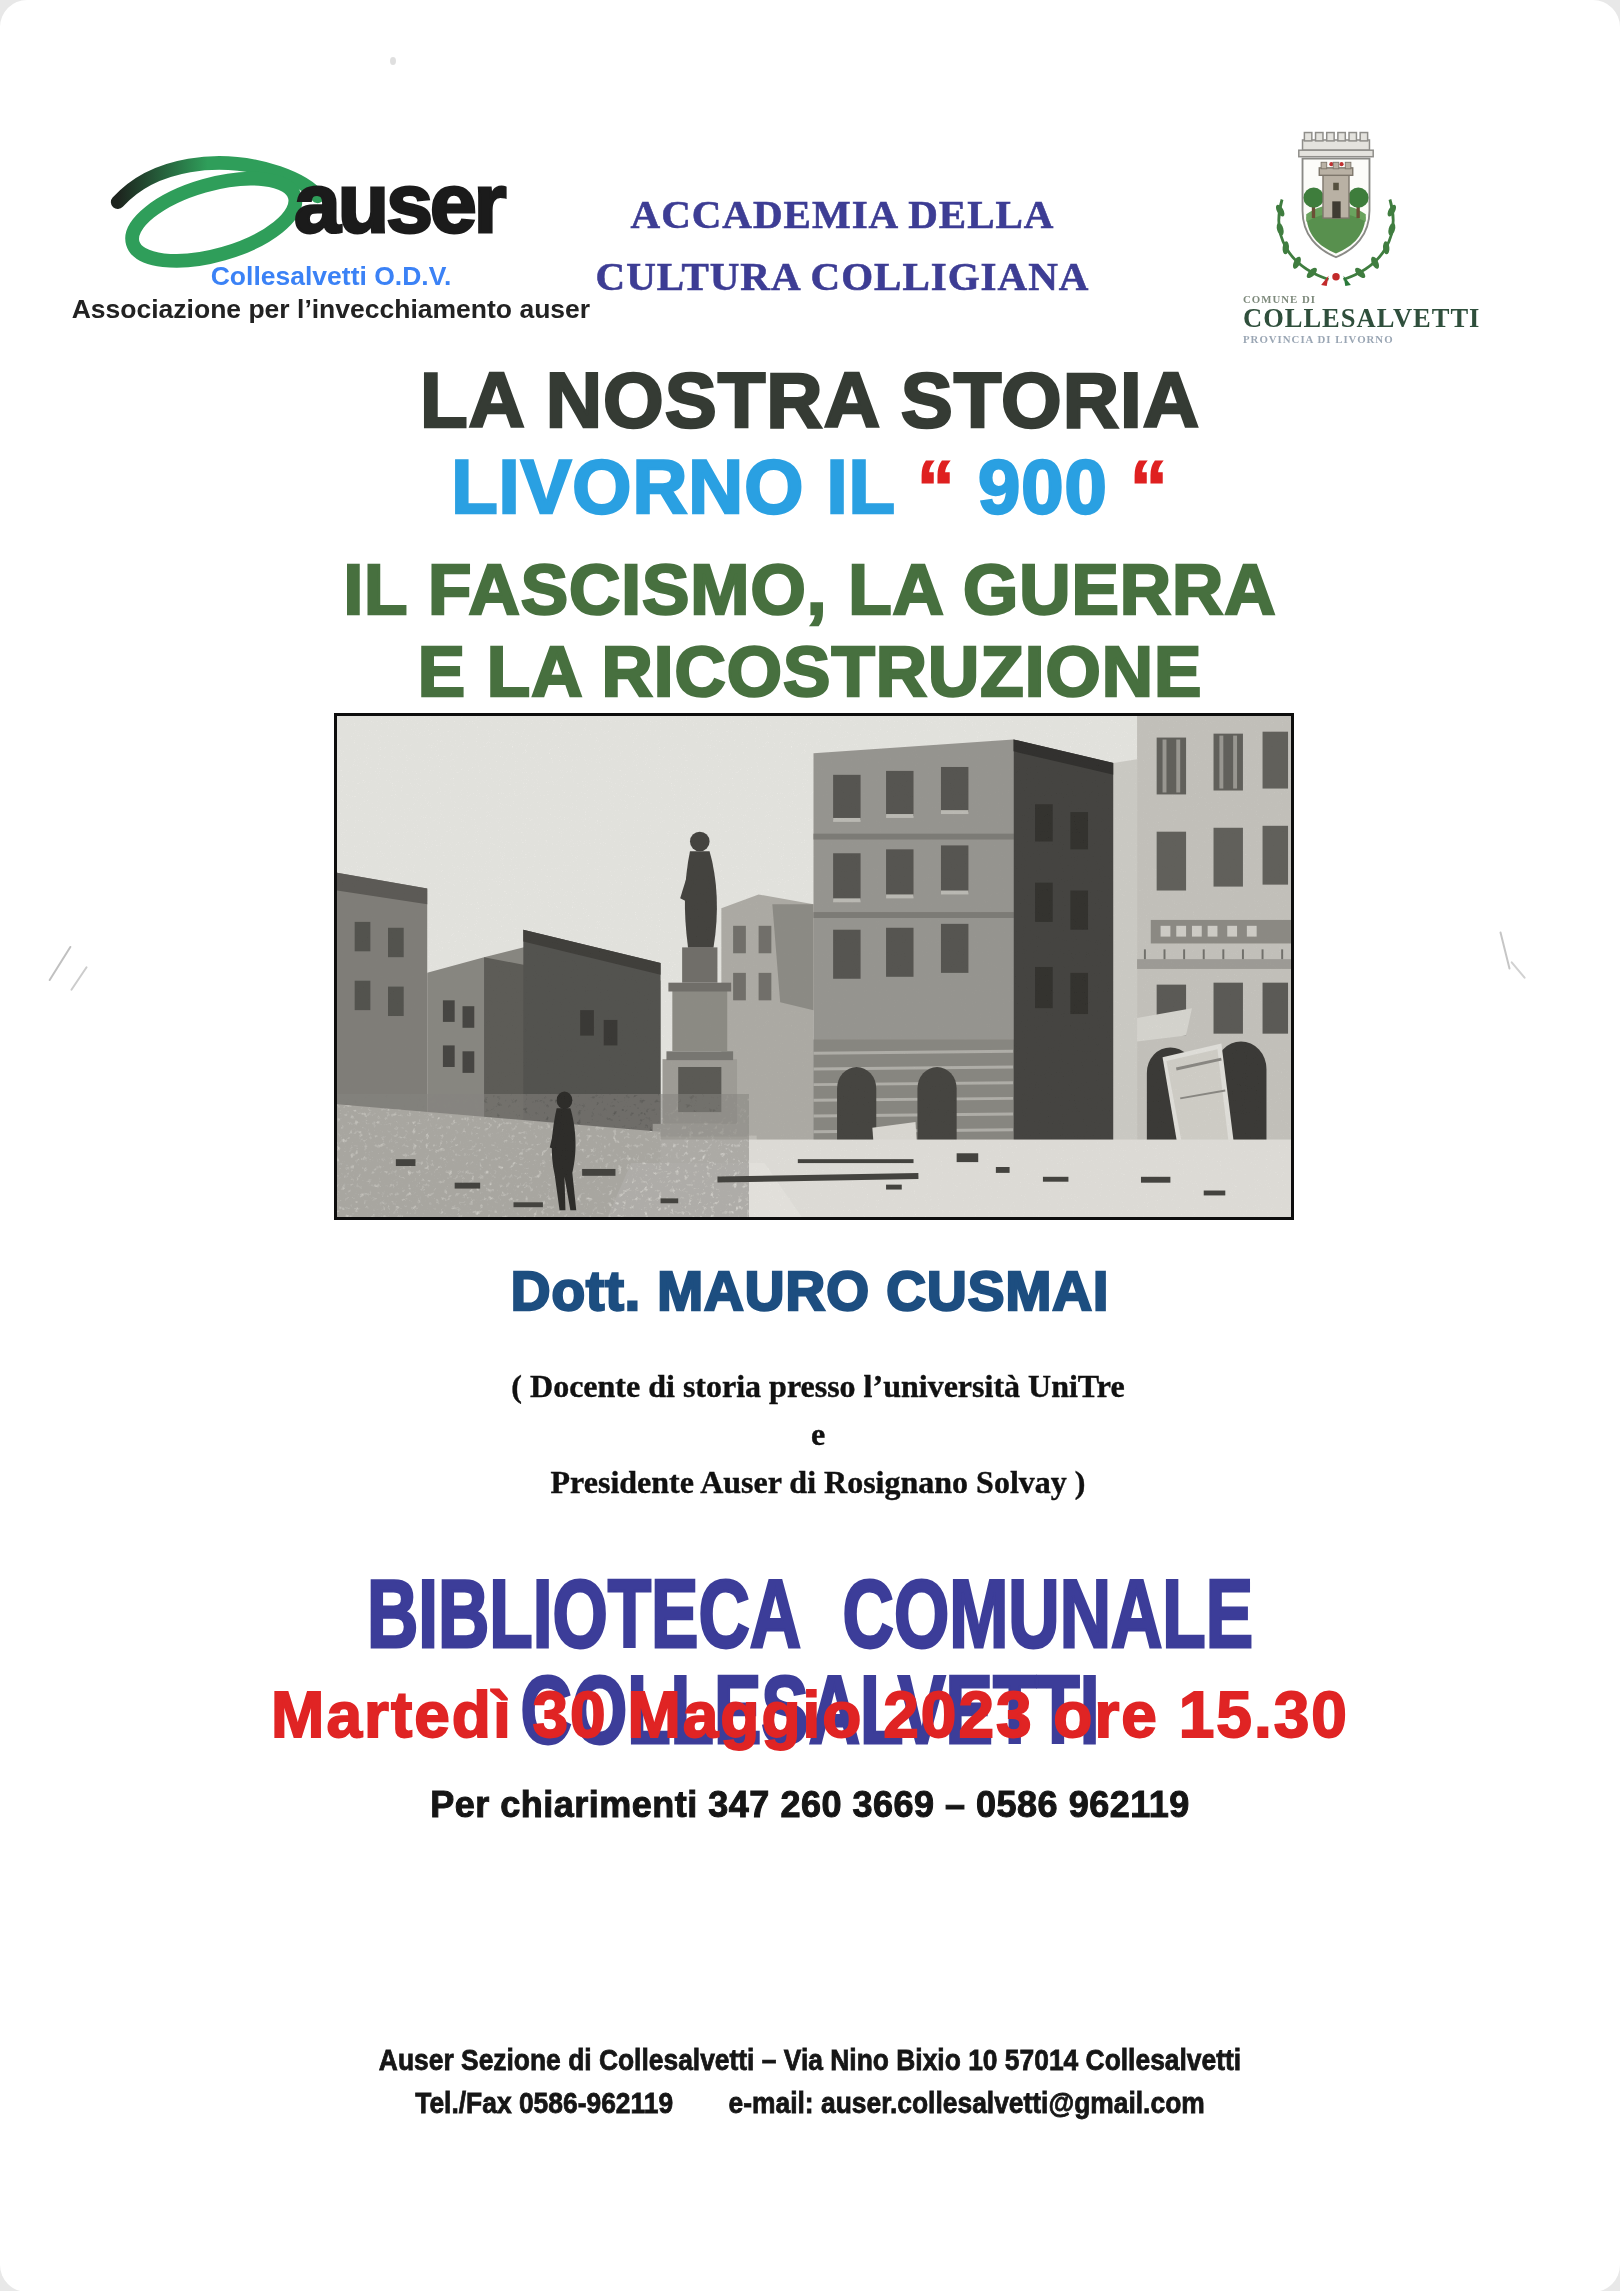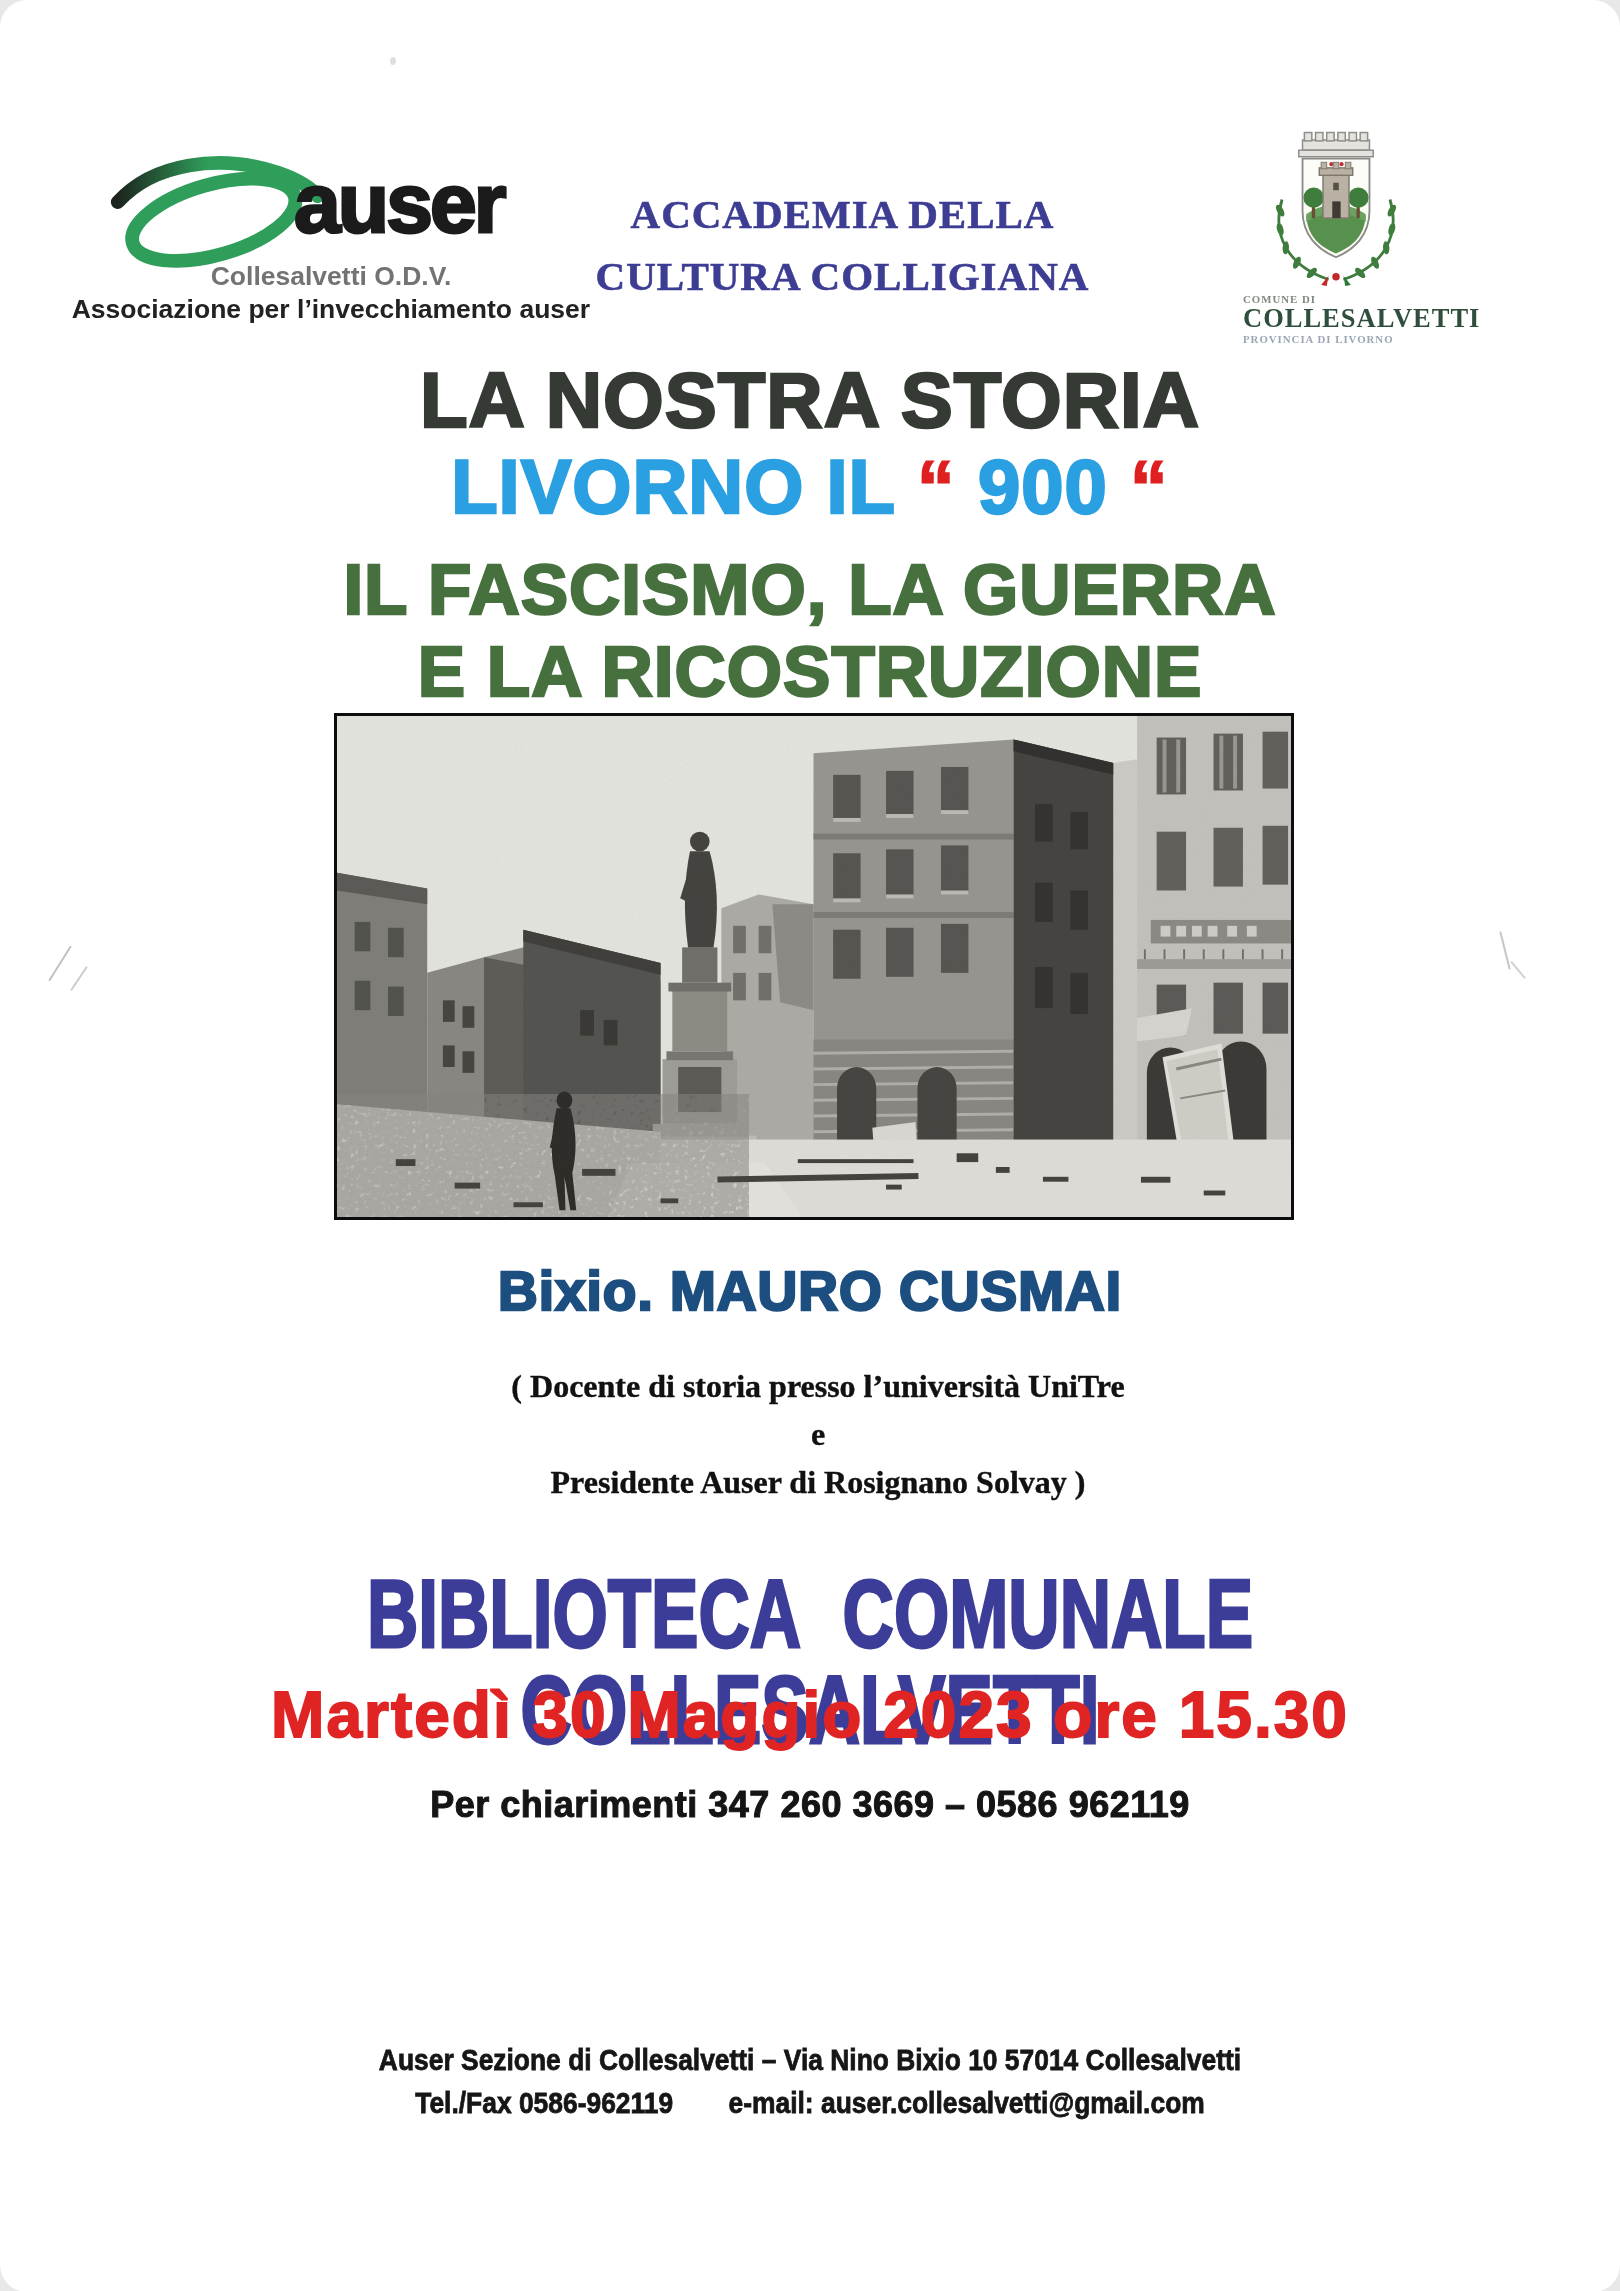--- a/index.html
+++ b/index.html
@@ -14,21 +14,21 @@
 
   
   .auser-block{left:86px; top:145px; width:490px; height:196px;}
   .auser-swoosh{position:absolute; left:17.6px; top:5.9px;}
   .auser-word{
     position:absolute; left:208px; top:15.7px;
     font-size:84px; font-weight:700; letter-spacing:-2.9px; color:#1b1b1b;
     -webkit-text-stroke:2.9px #1b1b1b; line-height:1;
   }
   .auser-sub1{position:absolute; top:116px; left:0; width:100%; text-align:center;
-    font-size:26.5px; font-weight:700; color:#737373;}
+    font-size:26.5px; font-weight:700; color:#3b82f6;}
   .auser-sub2{position:absolute; top:149px; left:-19.6px; width:529px; text-align:center;
     font-size:26.5px; font-weight:700; color:#222;}
 
   .academy{left:534px; top:184px; width:617px; text-align:center;
     font-family:"Liberation Serif","DejaVu Serif",serif;
     font-size:41px; font-weight:700; line-height:1.5; color:#3d3d94;
     letter-spacing:1px; -webkit-text-stroke:0.6px #3d3d94;}
 
   .crest-block{left:1243px; top:125px; width:225px; }
   .crest-comune{font-family:"Liberation Serif","DejaVu Serif",serif;
@@ -346,21 +346,21 @@
       </g>
 
       <ellipse cx="232" cy="392" rx="8" ry="9" fill="#1f1e1b"></ellipse>
       <path d="M224,400 C219,422 217,446 222,468 L227,504 L233,504 L232,470 L238,504 L244,504 L240,466 C246,442 243,416 238,400 Z" fill="#1f1e1b"></path>
       <path d="M224,410 l-7,30 l5,2 l7,-26 Z" fill="#1f1e1b"></path>
 
       <rect x="0" y="0" width="973" height="511" filter="url(#grain)" opacity="0.16"></rect>
     </svg>
   </div>
 
-  <div class="ctr cusmai">Bixio. MAURO CUSMAI</div>
+  <div class="ctr cusmai">Dott. MAURO CUSMAI</div>
 
   <div class="ctr docente">
     <div>( Docente di storia presso l’università UniTre</div>
     <div>e</div>
     <div>Presidente Auser di Rosignano Solvay )</div>
   </div>
 
   <div class="ctr biblioteca">BIBLIOTECA COMUNALE COLLESALVETTI</div>
 
   <div class="ctr martedi">Martedì 30 Maggio 2023 ore 15.30</div>

